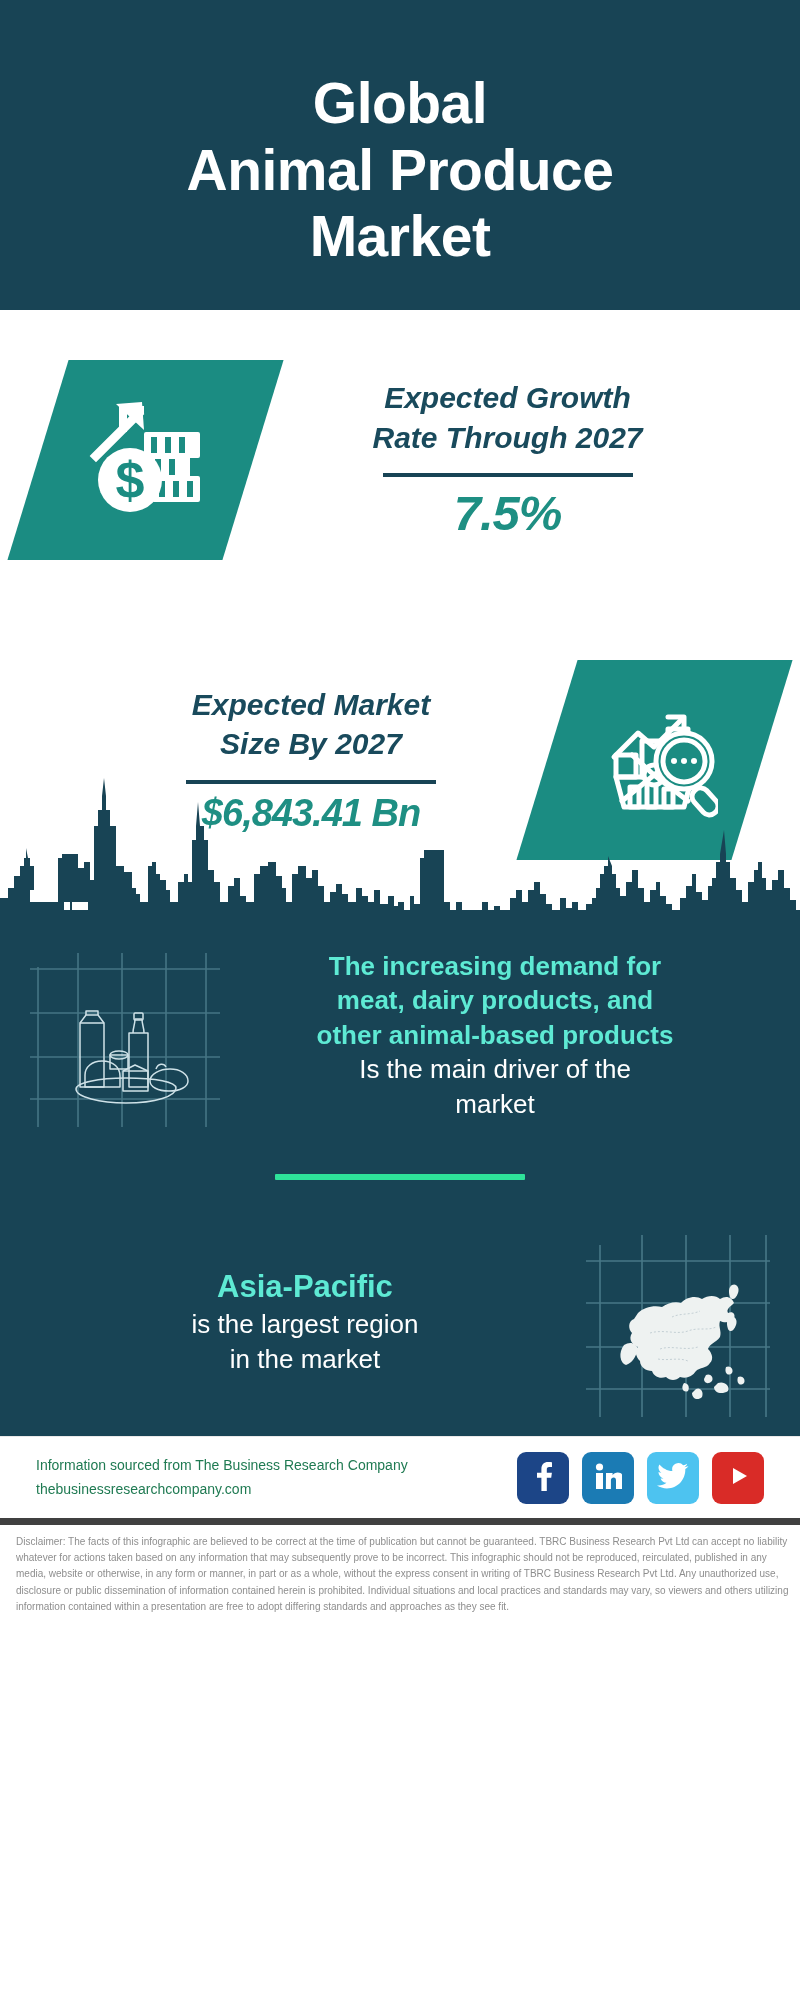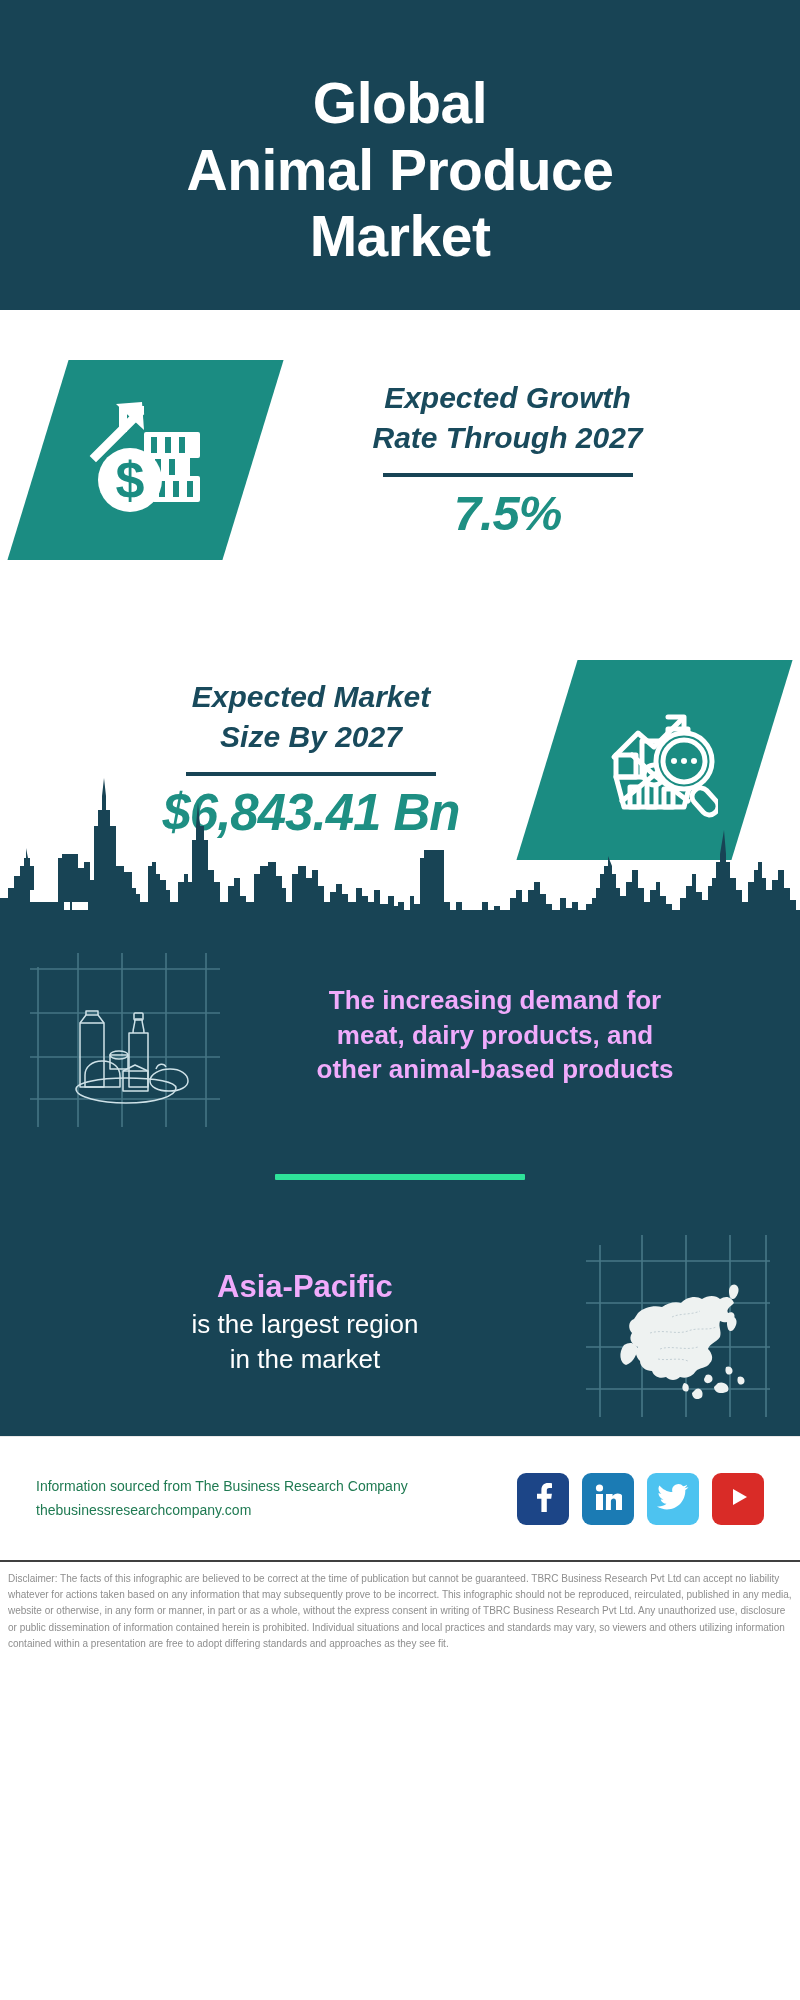--- a/index.html
+++ b/index.html
@@ -59,21 +59,21 @@
     width:250px; height:4px; background:#184455;
     margin:16px auto 8px auto;
   }
   .stat-value {
     color:#1e8f83;
     font-size:49px;
     font-weight:bold;
     line-height:1.15;
     letter-spacing:-1px;
   }
-  .stat-value.small { font-size:51px; }
+  .stat-value.small { font-size:38px; }
 
   
   .dark-band {
     position:relative;
     background:#184455;
     padding-top:10px;
   }
   .skyline {
     display:block; width:800px; height:150px;
     margin-top:-150px;
@@ -82,21 +82,21 @@
 
   .feature {
     display:flex; align-items:center;
     padding:0 30px;
     min-height:230px;
   }
   .feature.reverse { flex-direction:row-reverse; }
   .feat-graphic { flex:0 0 190px; height:200px; position:relative; }
   .feat-text { flex:1 1 auto; text-align:center; padding:0 4px; }
   .feat-accent {
-    color:#f0abfc;
+    color:#5eead4;
     font-size:26px;
     font-weight:bold;
     line-height:1.33;
   }
   .feat-accent span { display:block; }
   .feat-accent.big { font-size:31px; }
   .feat-sub {
     color:#ffffff;
     font-size:26px;
     font-weight:normal;
@@ -106,21 +106,21 @@
 
   .green-div {
     width:250px; height:6px; background:#2ee39a;
     margin:24px auto 26px auto;
     border-radius:1px;
   }
 
   
   .footer {
     background:#ffffff;
-    height:124px;
+    height:82px;
     display:flex; align-items:center;
     padding:0 36px;
     border-top:1px solid #e9e9e9;
   }
   .footer-src { flex:1 1 auto; }
   .footer-src div {
     color:#1f7a52;
     font-size:14px;
     line-height:1.65;
     font-family:"Liberation Sans", sans-serif;
@@ -129,22 +129,22 @@
   .sico {
     width:52px; height:52px; border-radius:9px;
     display:flex; align-items:center; justify-content:center;
   }
   .sico.fb { background:#1c4587; }
   .sico.li { background:#1b7bb4; }
   .sico.tw { background:#4dc3f0; }
   .sico.yt { background:#d92b27; }
 
   .disclaimer-wrap {
-    border-top:2px solid #404040;
-    padding:9px 8px 0 8px;
+    border-top:7px solid #404040;
+    padding:9px 8px 0 16px;
   }
   .disclaimer {
     color:#8e8e8e;
     font-size:10px;
     line-height:1.62;
     text-align:left;
     font-family:"Liberation Sans", sans-serif;
   }
 </style>
 </head>
@@ -303,20 +303,24 @@
           <path d="M126 134 C128 128 134 128 136 132"></path>
         </g>
       </svg>
     </div>
     <div class="feat-text">
       <div class="feat-accent">
         <span>The increasing demand for</span>
         <span>meat, dairy products, and</span>
         <span>other animal-based products</span>
       </div>
+      <div class="feat-sub">
+        <span>Is the main driver of the</span>
+        <span>market</span>
+      </div>
     </div>
   </div>
 
   <div class="green-div"></div>
 
   <div class="feature reverse">
     <div class="feat-graphic">
       <svg width="190" height="200" viewBox="0 0 190 200">
         <g stroke="#4d7e8d" stroke-width="1.6" opacity="0.9">
           <line x1="20" y1="24" x2="20" y2="196"></line>

